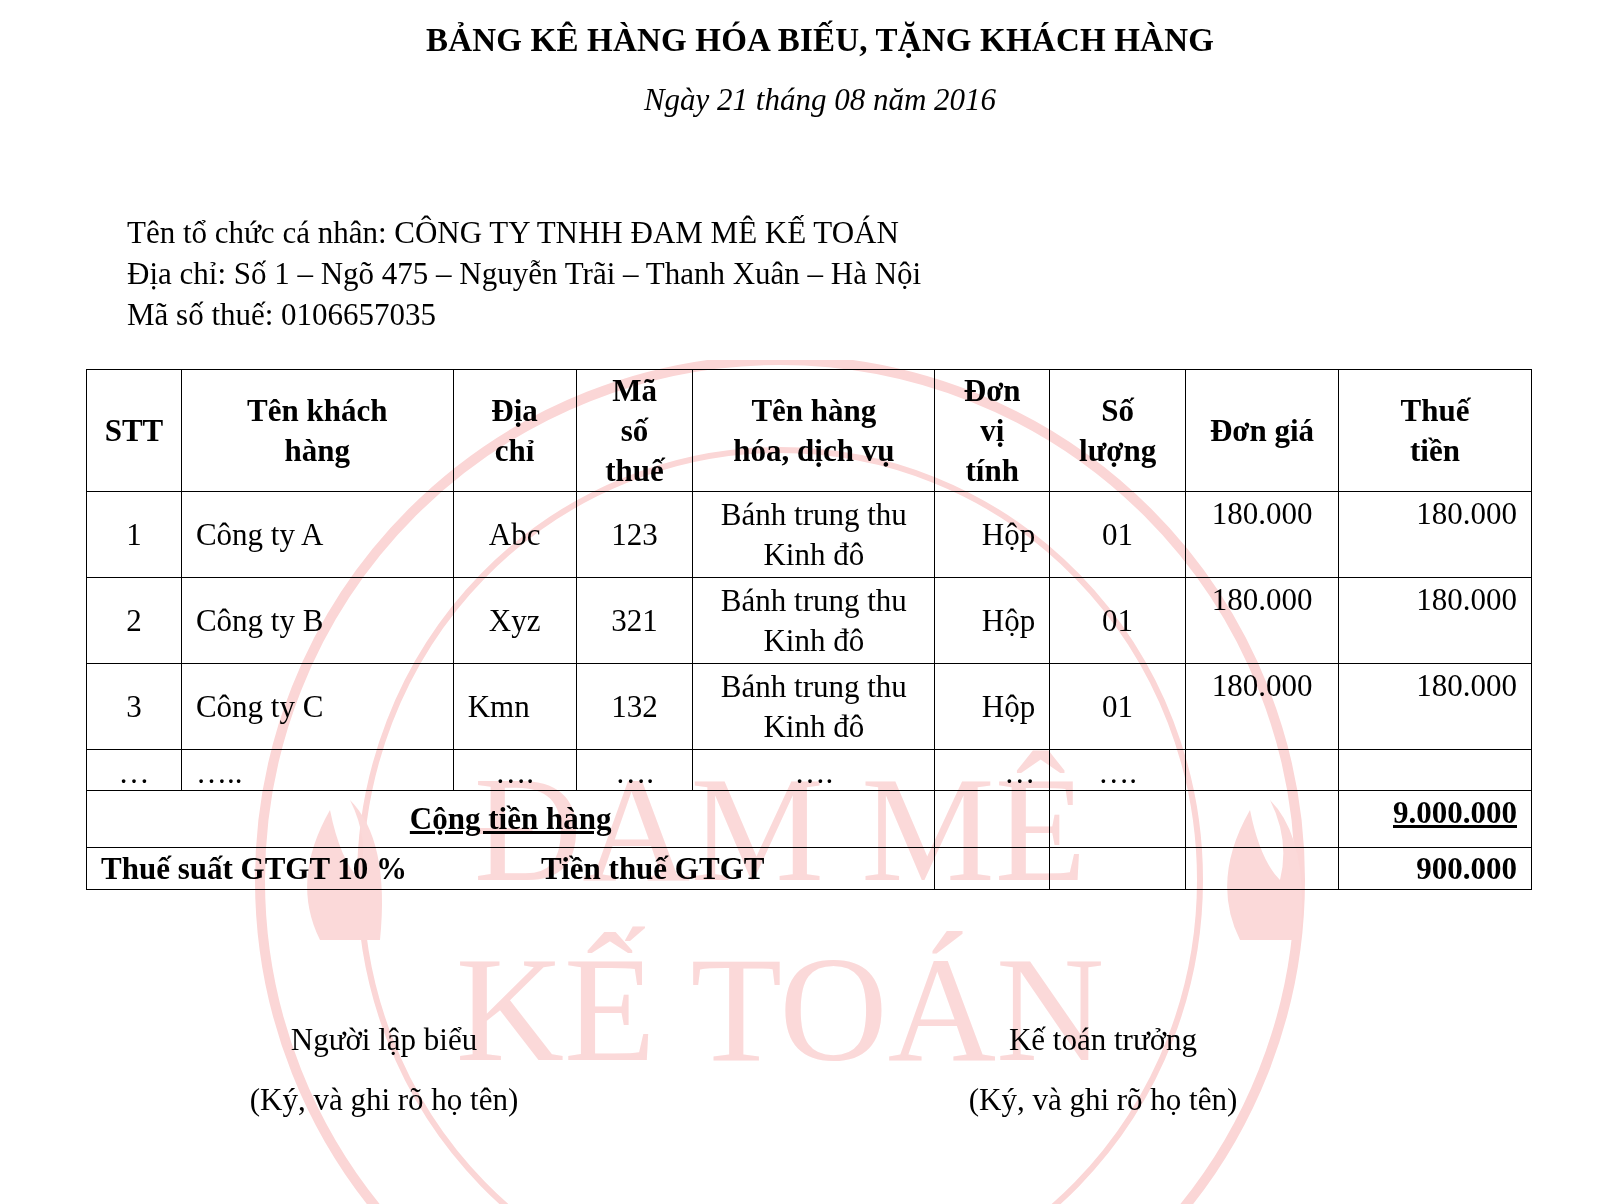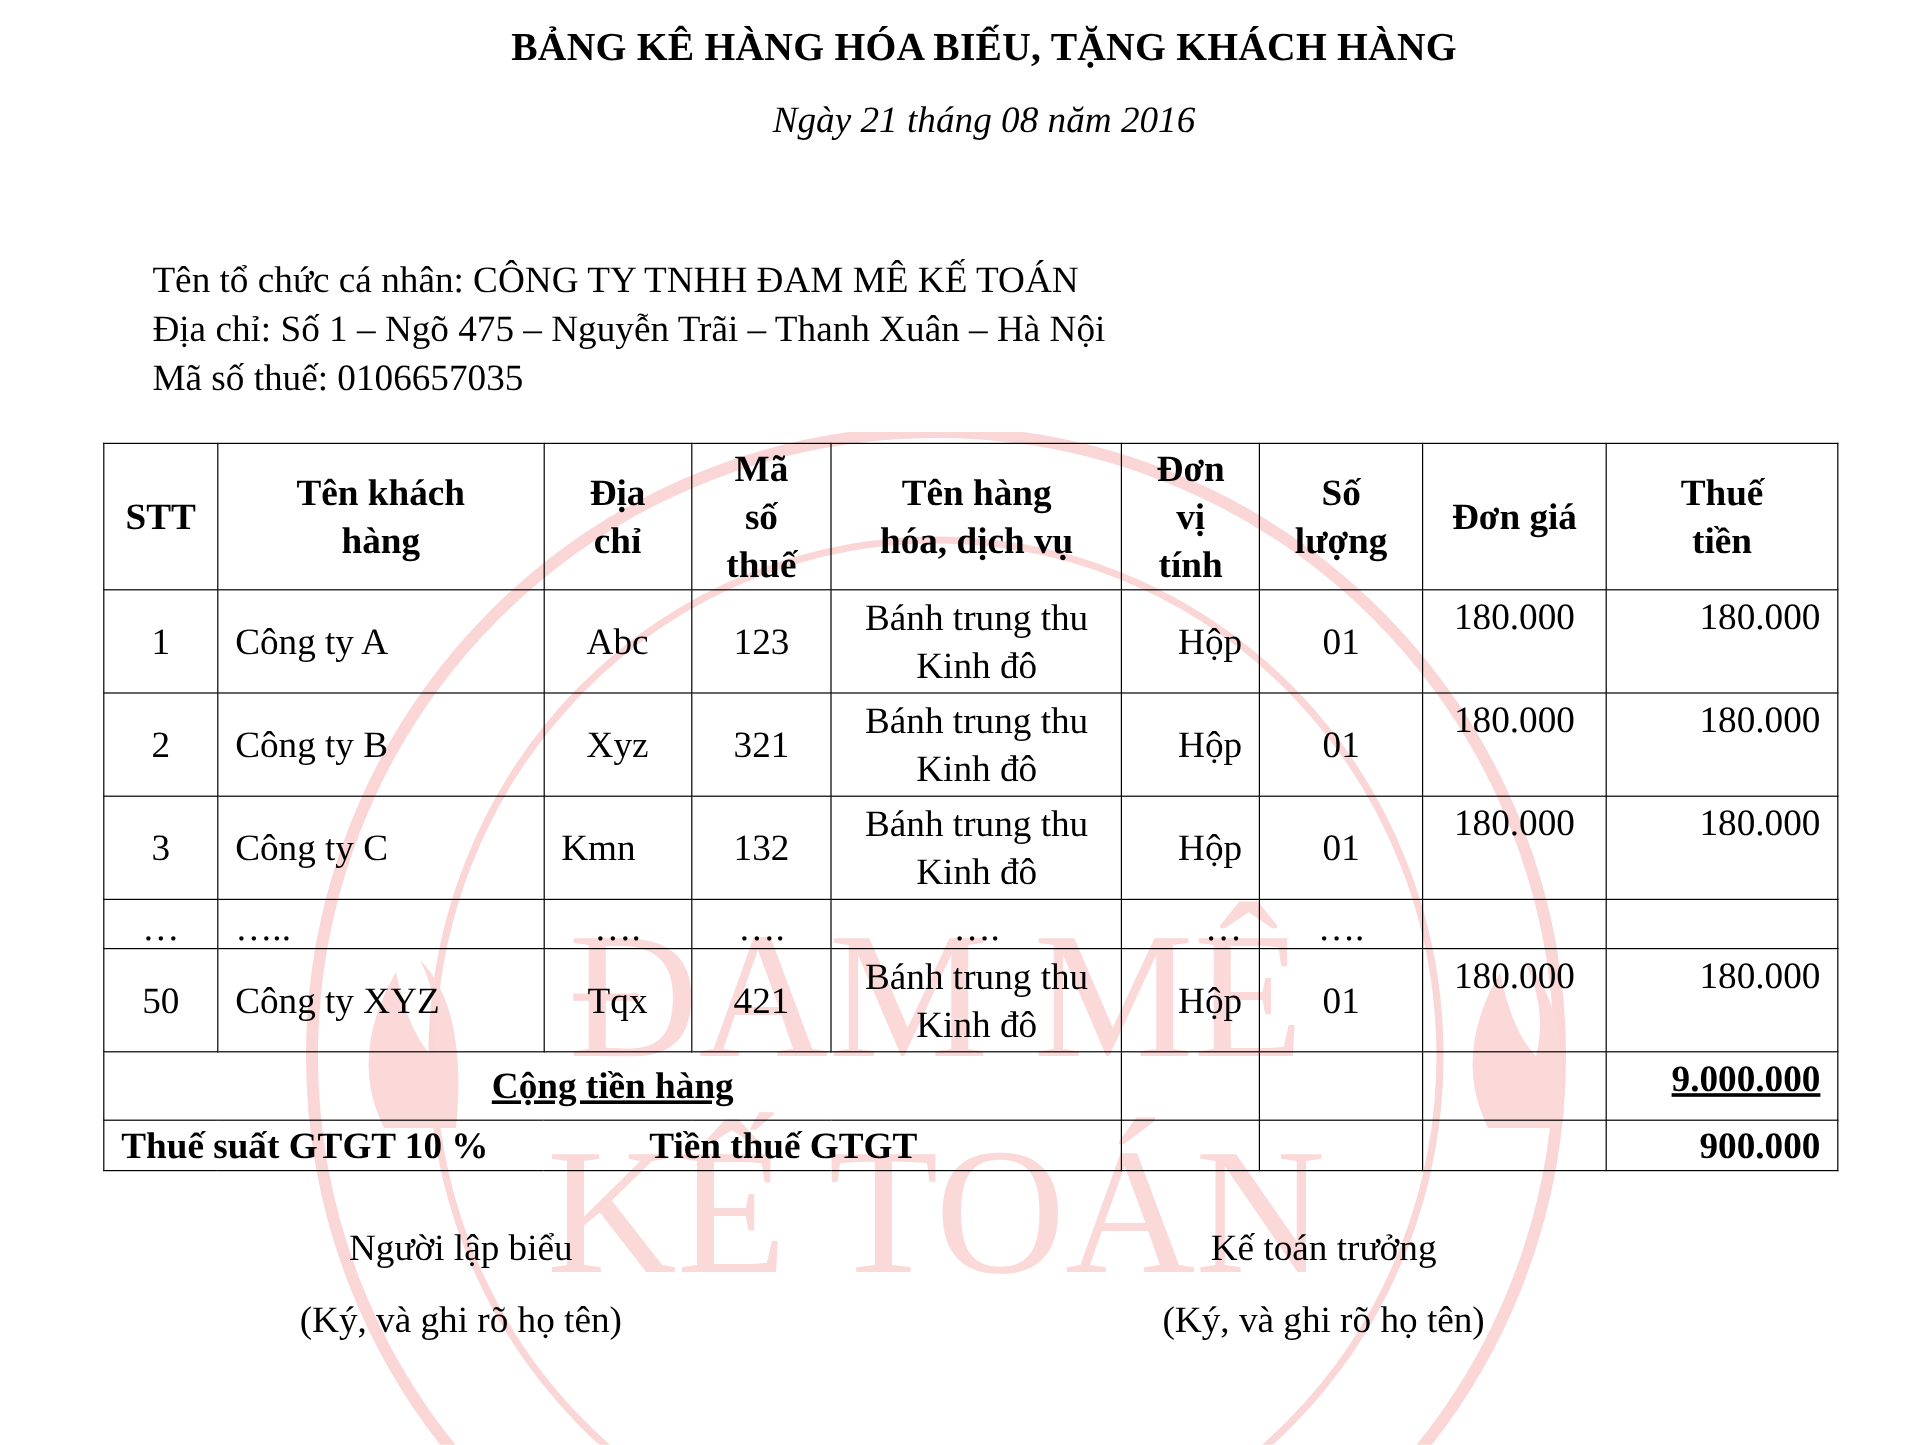--- a/index.html
+++ b/index.html
@@ -114,31 +114,20 @@
       <td class="c">…</td>
       <td class="l">…..</td>
       <td class="c">….</td>
       <td class="c">….</td>
       <td class="c">….</td>
       <td class="r">…</td>
       <td class="c">….</td>
       <td></td>
       <td></td>
     </tr>
-    <tr class="item">
-      <td class="c">50</td>
-      <td class="l">Công ty XYZ</td>
-      <td class="c">Tqx</td>
-      <td class="c">421</td>
-      <td class="c prod"><span>Bánh trung thu</span><br><span>Kinh đô</span></td>
-      <td class="r">Hộp</td>
-      <td class="c">01</td>
-      <td class="c price">180.000</td>
-      <td class="r price">180.000</td>
-    </tr>
 
     <tr class="sum">
       <td colspan="5" class="c">Cộng tiền hàng</td>
       <td></td>
           <td></td>
           <td></td>
       <td class="r" style="vertical-align:top;padding-top:4px">9.000.000</td>
     </tr>
     <tr class="sum2">
       <td colspan="5" style="padding-left:14px;text-align:left">

